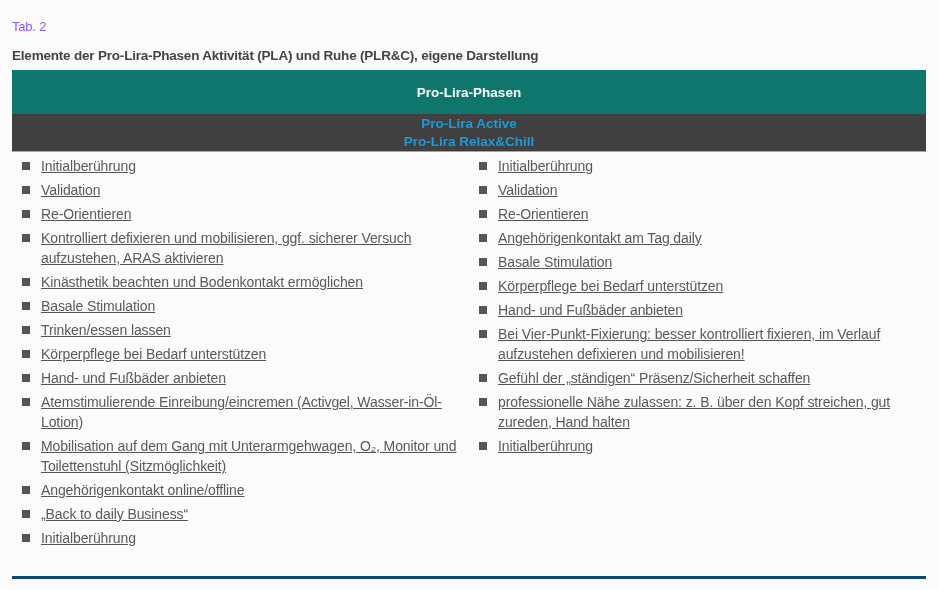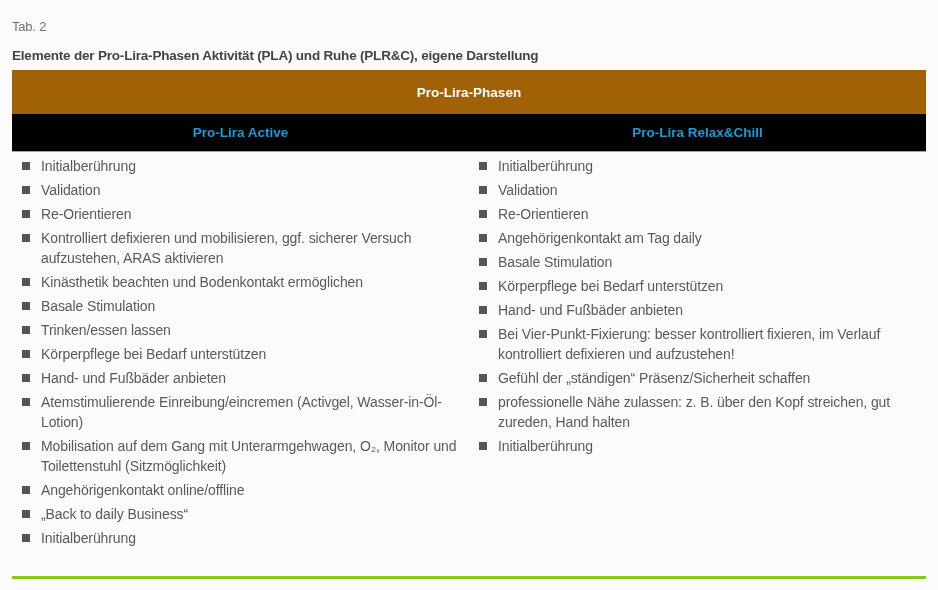--- a/index.html
+++ b/index.html
@@ -5,46 +5,48 @@
   html, body { margin: 0; padding: 0; }
   body {
     width: 938px; height: 590px; overflow: hidden;
     background: #fbfbfb;
     font-family: "Liberation Sans", sans-serif;
     color: #555;
     position: relative;
   }
   .tab-label {
     position: absolute; left: 12px; top: 19px;
-    font-size: 13px; color: #737373; letter-spacing: -0.2px;
+    font-size: 13px; color: #8b5cf6; letter-spacing: -0.2px;
   }
   .tab-title {
     position: absolute; left: 12px; top: 48px;
     font-size: 13.5px; font-weight: bold; color: #444; letter-spacing: -0.2px;
   }
   .table {
     position: absolute; left: 12px; top: 70px; width: 914px;
   }
   .hdr-main {
-    height: 44px; background: #a16207;
+    height: 44px; background: #0f766e;
     display: flex; align-items: center; justify-content: center;
     color: #fff; font-weight: bold; font-size: 13.5px;
   }
   .hdr-sub {
-    height: 37px; background: #000000;
+    height: 37px; background: #404040;
     border-bottom: 1.5px solid #5bbfe0;
     display: flex;
+    flex-direction: column;
   }
   .hdr-sub .col-h {
     flex: 1; display: flex; align-items: center; justify-content: center;
     color: #1a9ad6; font-weight: bold; font-size: 13.5px;
   }
   .body {
     display: flex; height: 424px;
-    border-bottom: 3px solid #84cc16;
+    border-bottom: 3px solid #0c4a6e;
+    text-decoration: underline;
   }
   .col { flex: 1; padding-top: 4px; }
   .col.left { padding-left: 10px; }
   .col.right { padding-left: 10px; }
   ul { list-style: none; margin: 0; padding: 0; }
   li {
     position: relative; padding-left: 19px;
     font-size: 14px; line-height: 20px; margin-bottom: 4px;
     color: #5a5a5a; letter-spacing: -0.1px;
   }
@@ -88,20 +90,20 @@
       <ul id="list-1">
           <li><span class="bullet"></span><span>Initialberührung</span></li>
           <li><span class="bullet"></span><span>Validation</span></li>
           <li><span class="bullet"></span><span>Re-Orientieren</span></li>
           <li><span class="bullet"></span></li>
           <li><span class="bullet"></span><span>Angehörigenkontakt am Tag daily</span></li>
           <li><span class="bullet"></span><span>Basale Stimulation</span></li>
           <li><span class="bullet"></span></li>
           <li><span class="bullet"></span><span>Körperpflege bei Bedarf unterstützen</span></li>
           <li><span class="bullet"></span><span>Hand- und Fußbäder anbieten</span></li>
-          <li><span class="bullet"></span><span>Bei Vier-Punkt-Fixierung: besser kontrolliert fixieren, im Verlauf kontrolliert defixieren und aufzustehen!</span></li>
+          <li><span class="bullet"></span><span>Bei Vier-Punkt-Fixierung: besser kontrolliert fixieren, im Verlauf aufzustehen defixieren und mobilisieren!</span></li>
           <li><span class="bullet"></span><span>Gefühl der „ständigen“ Präsenz/Sicherheit schaffen</span></li>
           <li><span class="bullet"></span><span>professionelle Nähe zulassen: z. B. über den Kopf streichen, gut zureden, Hand halten</span></li>
           <li><span class="bullet"></span><span>Initialberührung</span></li>
         </ul>
     </div>
   </div>
 </div>
 
 </body></html>

